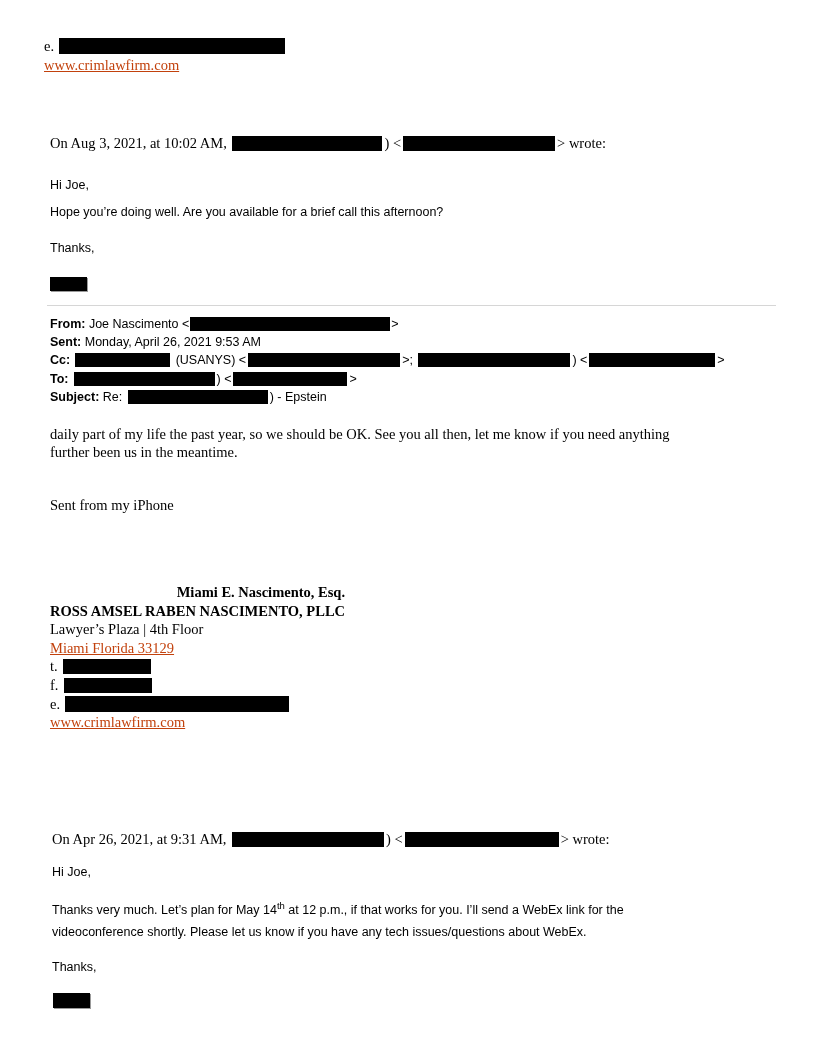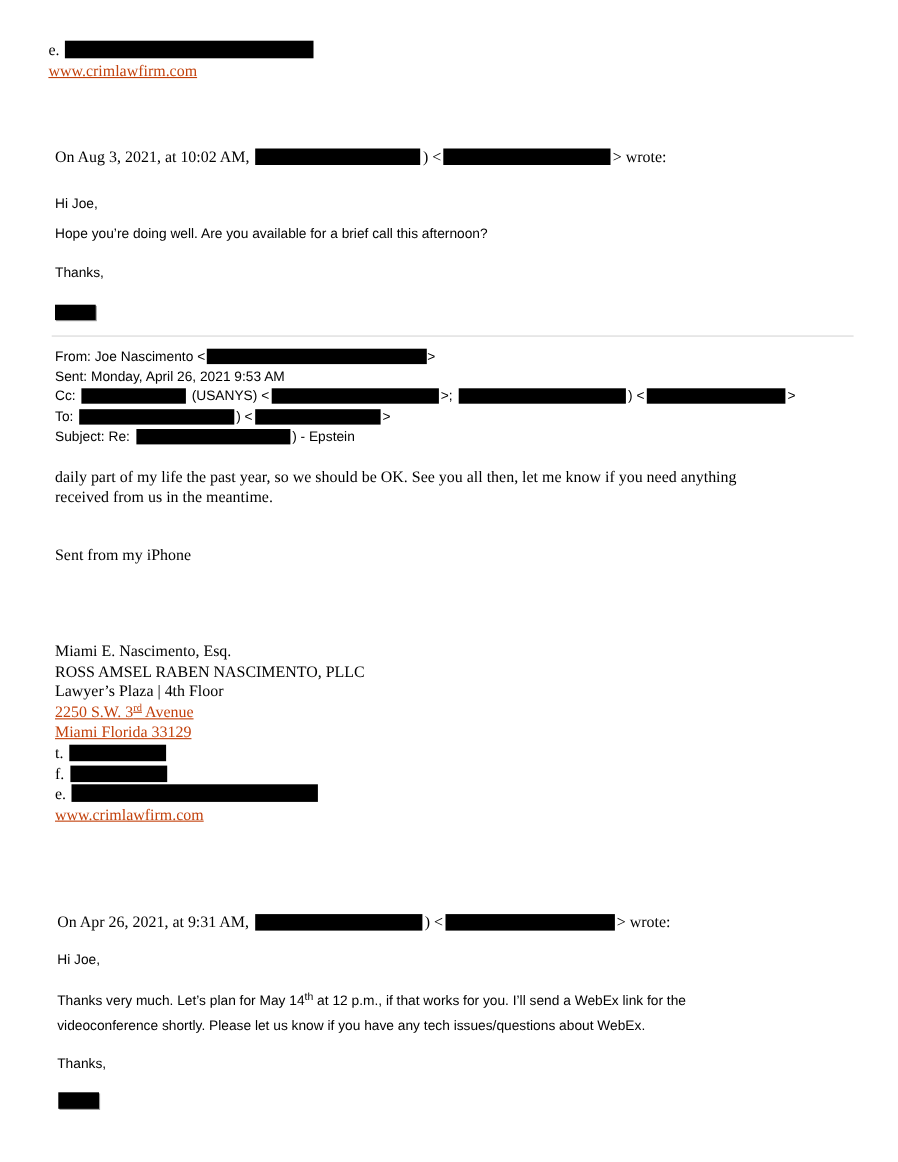--- a/index.html
+++ b/index.html
@@ -15,21 +15,21 @@
   .serif {
     font-family: "Liberation Serif", "DejaVu Serif", serif;
     font-size: 14.5px;
     line-height: 19px;
   }
   .sans {
     font-family: "Liberation Sans", "DejaVu Sans", sans-serif;
     font-size: 12.5px;
     line-height: 18.2px;
   }
-  .b { font-weight: normal; }
+  .b { font-weight: bold; text-align: right; }
   .link { color: #c2410c; text-decoration: underline; cursor: pointer; }
   .bar {
     display: inline-block;
     background: #000000;
     vertical-align: -3px;
     margin: 0 2px;
   }
   .blockbar { position: absolute; background: #000000; box-shadow: 1px 1px 0 #9a9a9a; }
   .rule { position: absolute; height: 1px; background: #d6d6d6; }
   .bodyline { line-height: 17.5px; }
@@ -62,29 +62,28 @@
   <div class="blk sans" style="top:315px; left:50px;">
     <div><span class="b">From:</span><span> Joe Nascimento &lt;</span><span class="bar" style="width:200px;height:14px;margin:0 1px;"></span><span>&gt;</span></div>
     <div><span class="b">Sent:</span><span> Monday, April 26, 2021 9:53 AM</span></div>
     <div><span class="b">Cc:</span><span class="bar" style="width:95px;height:14px;margin-left:5px;"></span><span> (USANYS) &lt;</span><span class="bar" style="width:152px;height:14px;"></span><span>&gt;; </span><span class="bar" style="width:152px;height:14px;"></span><span>) &lt;</span><span class="bar" style="width:126px;height:14px;"></span><span>&gt;</span></div>
     <div><span class="b">To:</span><span class="bar" style="width:141px;height:14px;margin-left:5px;"></span><span>) &lt;</span><span class="bar" style="width:114px;height:14px;"></span><span>&gt;</span></div>
     <div><span class="b">Subject:</span><span> Re: </span><span class="bar" style="width:140px;height:14px;"></span><span>) - Epstein</span></div>
   </div>
 
   <div class="blk serif" style="top:426px; left:50px;">
     <div class="bodyline">daily part of my life the past year, so we should be OK. See you all then, let me know if you need anything</div>
-    <div class="bodyline">received from us in the meantime.</div>
+    <div class="bodyline">further been us in the meantime.</div>
   </div>
   <div class="blk serif" style="top:496px; left:50px;">Sent from my iPhone</div>
 
   <div class="blk serif" style="top:583px; left:50px;">
     <div class="sigline b">Miami E. Nascimento, Esq.</div>
     <div class="sigline b">ROSS AMSEL RABEN NASCIMENTO, PLLC</div>
     <div class="sigline">Lawyer’s Plaza | 4th Floor</div>
-    <div class="sigline"><a class="link"><span>2250 S.W. 3</span><sup>rd</sup><span> Avenue</span></a></div>
     <div class="sigline"><a class="link">Miami Florida 33129</a></div>
     <div class="sigline"><span>t.</span><span class="bar" style="width:88px;height:15px;margin-left:5px;"></span></div>
     <div class="sigline"><span>f.</span><span class="bar" style="width:88px;height:15px;margin-left:6px;"></span></div>
     <div class="sigline"><span>e.</span><span class="bar" style="width:224px;height:16px;margin-left:5px;"></span></div>
     <div class="sigline"><a class="link">www.crimlawfirm.com</a></div>
   </div>
 
   <div class="blk serif" style="top:830px; left:52px;">
     <span>On Apr 26, 2021, at 9:31 AM, </span><span class="bar" style="width:152px;height:15px;"></span><span>) &lt;</span><span class="bar" style="width:154px;height:15px;"></span><span>&gt; wrote:</span>
   </div>

